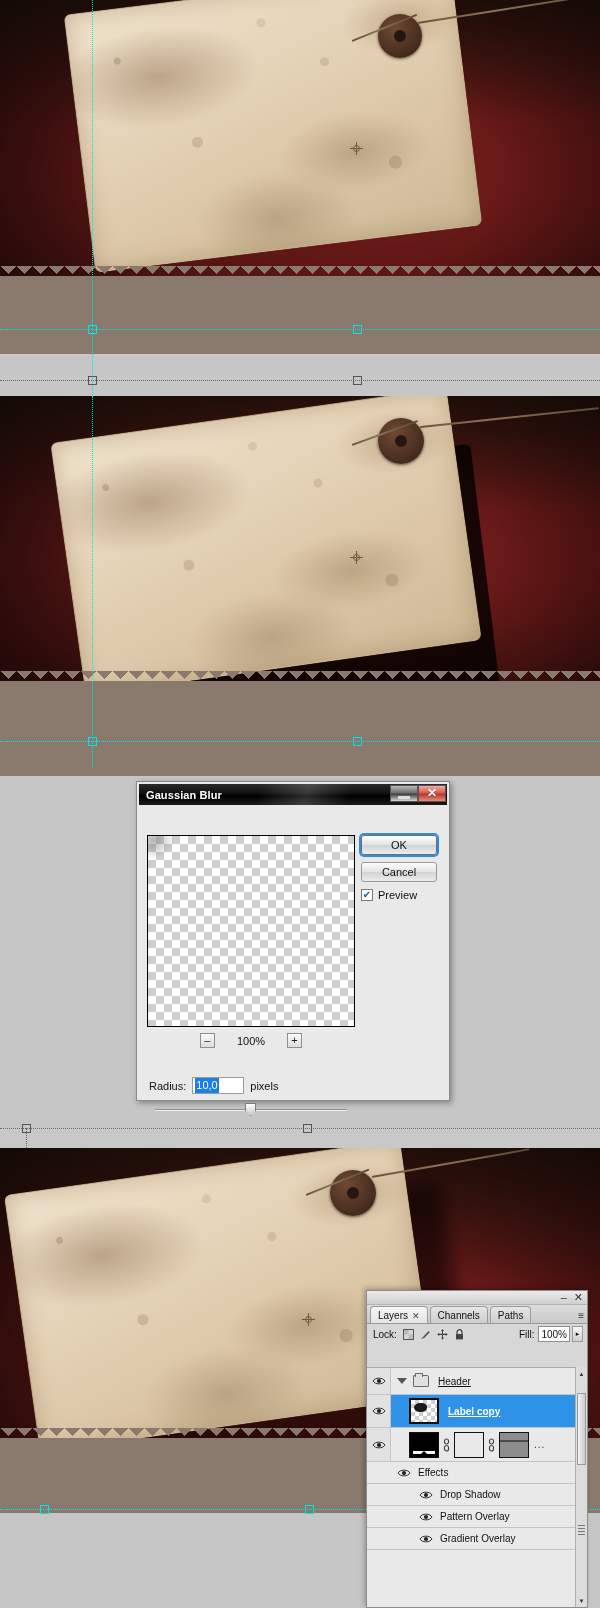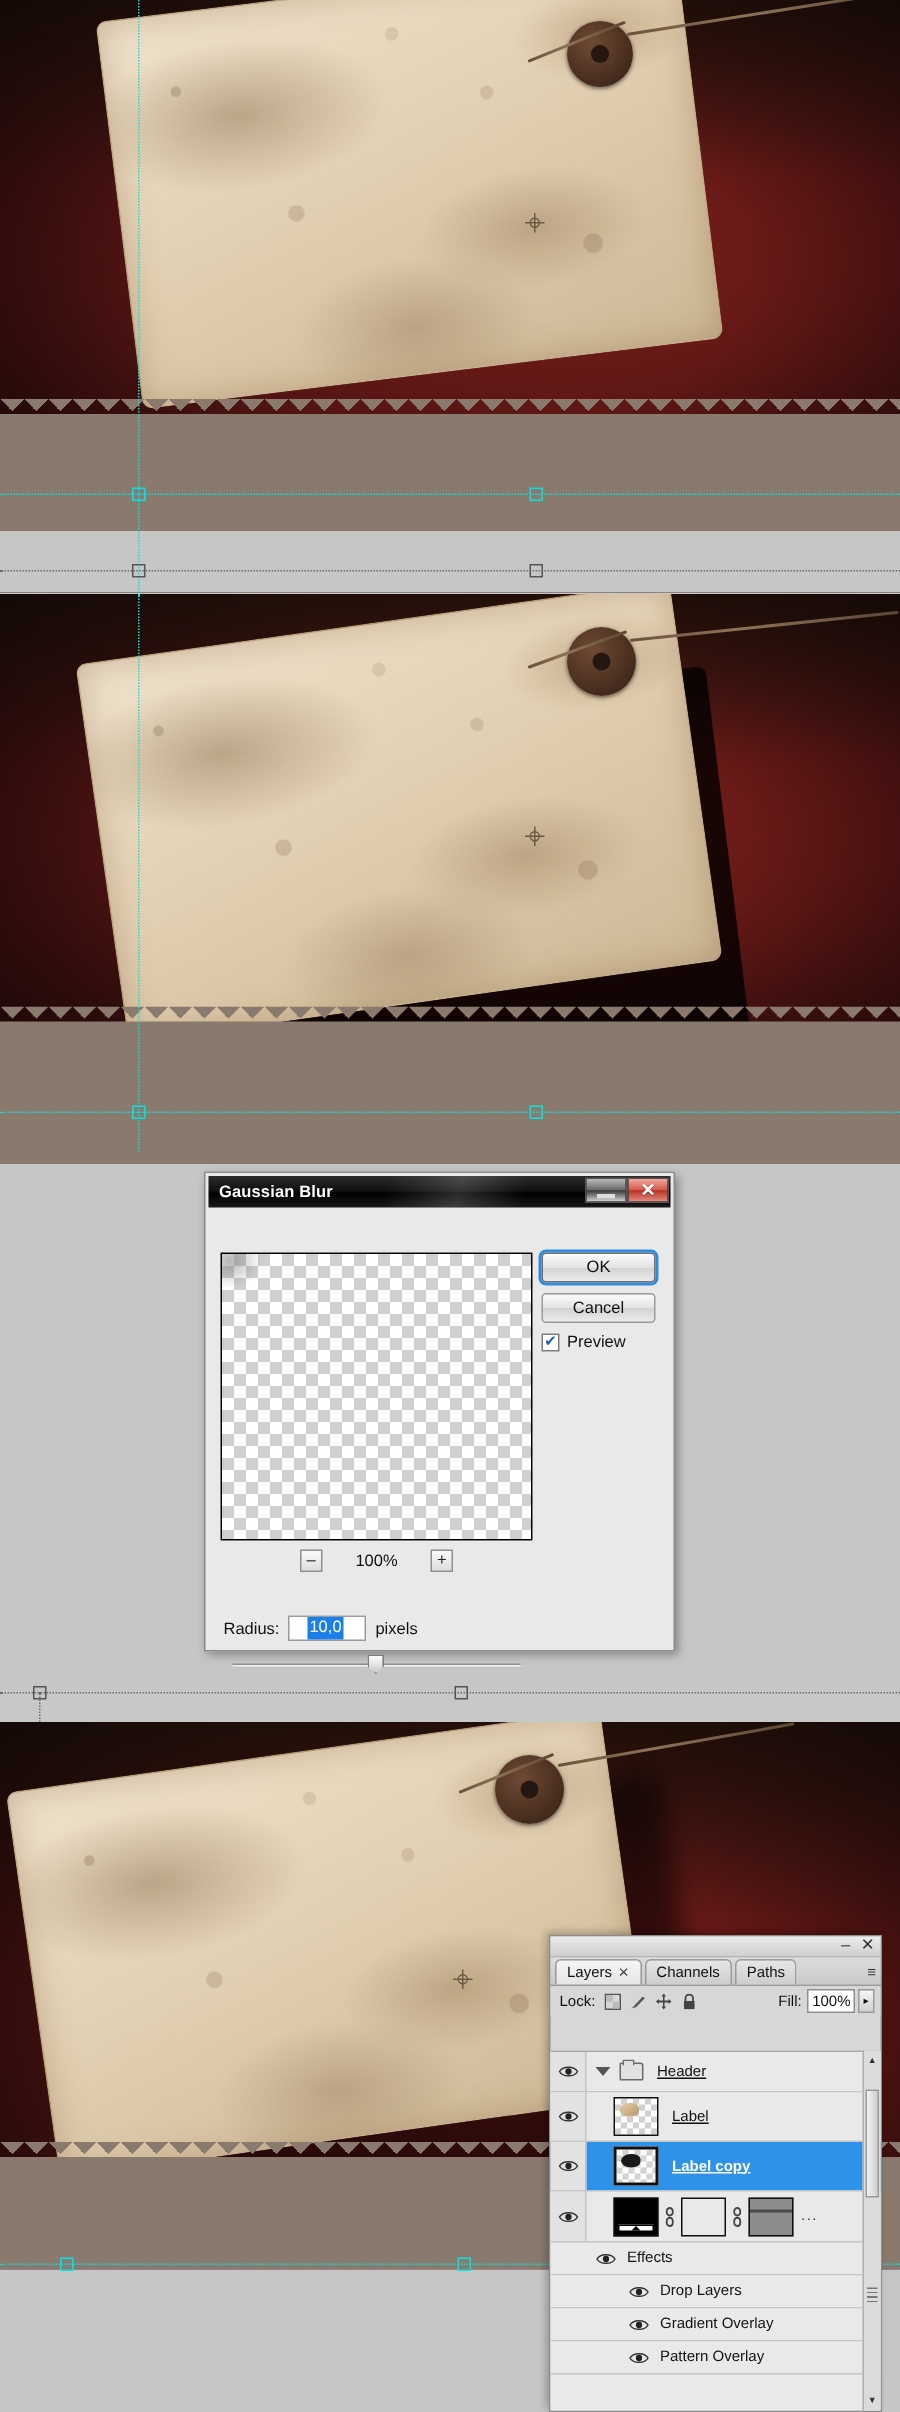--- a/index.html
+++ b/index.html
@@ -183,21 +183,21 @@
   .zoom-pct { font-size:11px; color:#111; }
   .radius-row {
     position:absolute; left:12px; top:272px; display:flex; align-items:center; gap:6px;
   }
   .radius-label { font-size:11px; color:#111; }
   .radius-input {
     width:52px; height:17px; border:1px solid #9b9b9b; background:#fff;
     display:flex; align-items:center; padding:0 2px;
   }
   .radius-val {
-    background:#1b7fe8; color:#fff; font-size:11px; padding:0 1px; line-height:15px;margin-left:10px;
+    background:#1b7fe8; color:#fff; font-size:11px; padding:0 1px; line-height:15px;
   }
   .radius-unit { font-size:11px; color:#111; }
   .slider-row { position:absolute; left:18px; top:298px; width:192px; height:14px; }
   .slider-track {
     position:absolute; left:0; top:6px; width:192px; height:2px;
     border-top:1px solid #8d8d8d; border-bottom:1px solid #f2f2f2;
   }
   .slider-thumb {
     position:absolute; left:90px; top:0; width:11px; height:13px;
     background: linear-gradient(to bottom,#fdfdfd,#c9c9c9);
@@ -560,32 +560,20 @@
           <svg class="eye" viewBox="0 0 14 10">
             <path d="M1 5 C3 1.2 11 1.2 13 5 C11 8.8 3 8.8 1 5 Z" fill="none" stroke="#333" stroke-width="1"></path>
             <circle cx="7" cy="5" r="2.1" fill="#222"></circle>
           </svg>
         </div>
         <div class="tri"></div>
         <div class="folder"></div>
         <span class="lname">Header</span>
       </div>
 
-      <div class="lrow">
-        <div class="eye-cell">
-          <svg class="eye" viewBox="0 0 14 10">
-            <path d="M1 5 C3 1.2 11 1.2 13 5 C11 8.8 3 8.8 1 5 Z" fill="none" stroke="#333" stroke-width="1"></path>
-            <circle cx="7" cy="5" r="2.1" fill="#222"></circle>
-          </svg>
-        </div>
-        <div class="thumb" style="margin-left:18px;">
-          <div class="blob"></div>
-        </div>
-        <span class="lname">Label</span>
-      </div>
 
       <div class="lrow sel">
         <div class="eye-cell">
           <svg class="eye" viewBox="0 0 14 10">
             <path d="M1 5 C3 1.2 11 1.2 13 5 C11 8.8 3 8.8 1 5 Z" fill="none" stroke="#333" stroke-width="1"></path>
             <circle cx="7" cy="5" r="2.1" fill="#222"></circle>
           </svg>
         </div>
         <div class="thumb sel-border" style="margin-left:18px;">
           <div class="blob dark"></div>
@@ -622,37 +610,37 @@
           <circle cx="7" cy="5" r="2.1" fill="#222"></circle>
         </svg>
         <span class="eff-name">Effects</span>
       </div>
 
       <div class="eff-row child">
         <svg class="eye eye-sm" viewBox="0 0 14 10">
           <path d="M1 5 C3 1.2 11 1.2 13 5 C11 8.8 3 8.8 1 5 Z" fill="none" stroke="#333" stroke-width="1"></path>
           <circle cx="7" cy="5" r="2.1" fill="#222"></circle>
         </svg>
-        <span class="eff-name">Drop Layers</span>
+        <span class="eff-name">Drop Shadow</span>
       </div>
 
       <div class="eff-row child">
         <svg class="eye eye-sm" viewBox="0 0 14 10">
           <path d="M1 5 C3 1.2 11 1.2 13 5 C11 8.8 3 8.8 1 5 Z" fill="none" stroke="#333" stroke-width="1"></path>
           <circle cx="7" cy="5" r="2.1" fill="#222"></circle>
         </svg>
-        <span class="eff-name">Gradient Overlay</span>
+        <span class="eff-name">Pattern Overlay</span>
       </div>
 
       <div class="eff-row child">
         <svg class="eye eye-sm" viewBox="0 0 14 10">
           <path d="M1 5 C3 1.2 11 1.2 13 5 C11 8.8 3 8.8 1 5 Z" fill="none" stroke="#333" stroke-width="1"></path>
           <circle cx="7" cy="5" r="2.1" fill="#222"></circle>
         </svg>
-        <span class="eff-name">Pattern Overlay</span>
+        <span class="eff-name">Gradient Overlay</span>
       </div>
     </div>
 
     <div class="lp-scrollbar">
       <div class="lp-scroll-up">▲</div>
       <div class="lp-scroll-thumb"></div>
       <div class="grip"></div>
       <div class="lp-scroll-dn">▼</div>
     </div>
   </div>

